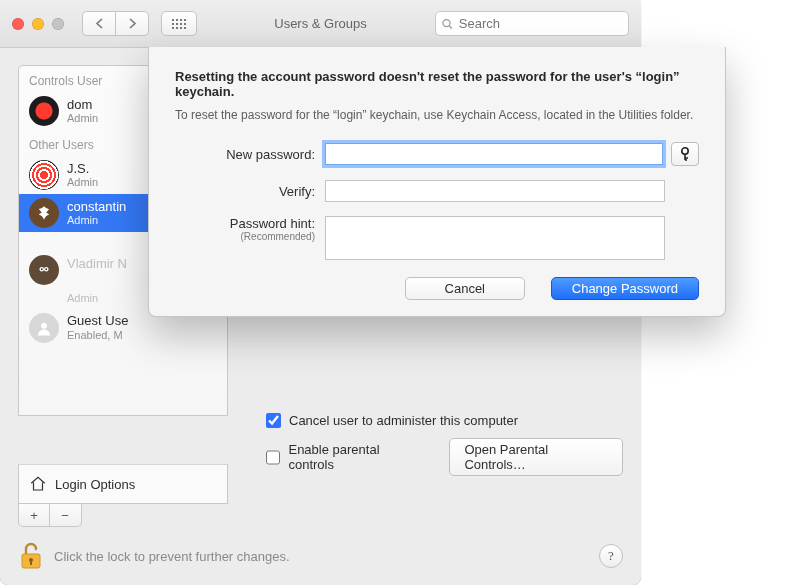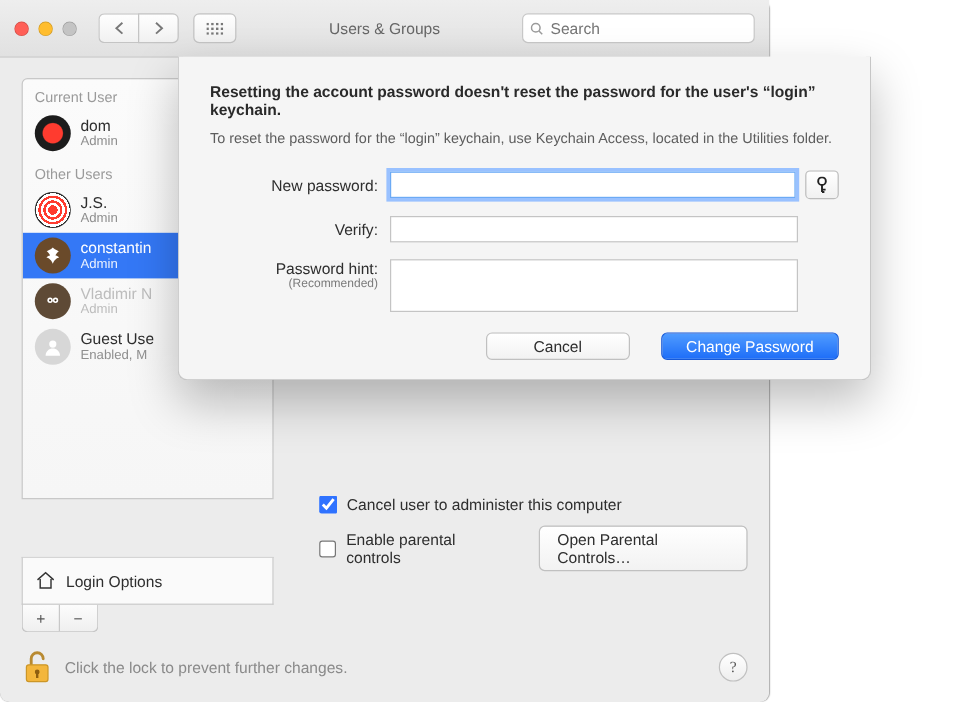--- a/index.html
+++ b/index.html
@@ -142,21 +142,21 @@
   }
   .avatar.record { background: radial-gradient(circle at 50% 50%, #ff3b2f 0 8px, #1c1c1c 9px 100%); }
   .avatar.target { background: radial-gradient(circle, #ff3b2f 0 4px, #fff 4px 6px, #ff3b2f 6px 8px, #fff 8px 10px, #ff3b2f 10px 12px, #fff 12px 14px, #2c2c2c 14px 100%); }
   .avatar.eagle { background: #6a4a2a; }
   .avatar.owl  { background: #5e4a36; }
   .avatar.guest { background: #d7d7d7; }
   .avatar svg { width:18px; height:18px; }
   .user-text { display:flex; flex-direction:column; line-height:1.2; overflow:hidden; white-space:nowrap; }
   .user-text .name { font-size:13px; }
   .user-text .sub { font-size:11px; color:#8f8f8f; }
-  .user-row.dim .name, .user-row.dim .sub { color:#bdbdbd; }
+  .user-row.dim .name, .user-row.dim .sub { color:#bdbdbd;margin-top:20px; }
 
   .login-options {
     border:1px solid #c8c8c8;
     border-top:1px solid #d5d5d5;
     height:38px;
     display:flex; align-items:center; gap:8px;
     padding:0 10px;
     background:#fafafa;
     margin-top:48px;
   }
@@ -368,21 +368,21 @@
         </svg>
       <input type="text" placeholder="Search" style="">
     </div>
   </div>
 
   <div class="body">
     <div class="pane-row">
 
       <div class="sidebar-wrap">
         <div class="sidebar">
-          <div class="section-label">Current User</div>
+          <div class="section-label">Controls User</div>
 
           <div class="user-row">
             <div class="avatar record"></div>
             <div class="user-text">
               <span class="name">dom</span>
               <span class="sub">Admin</span>
             </div>
           </div>
 
           <div class="section-label">Other Users</div>

